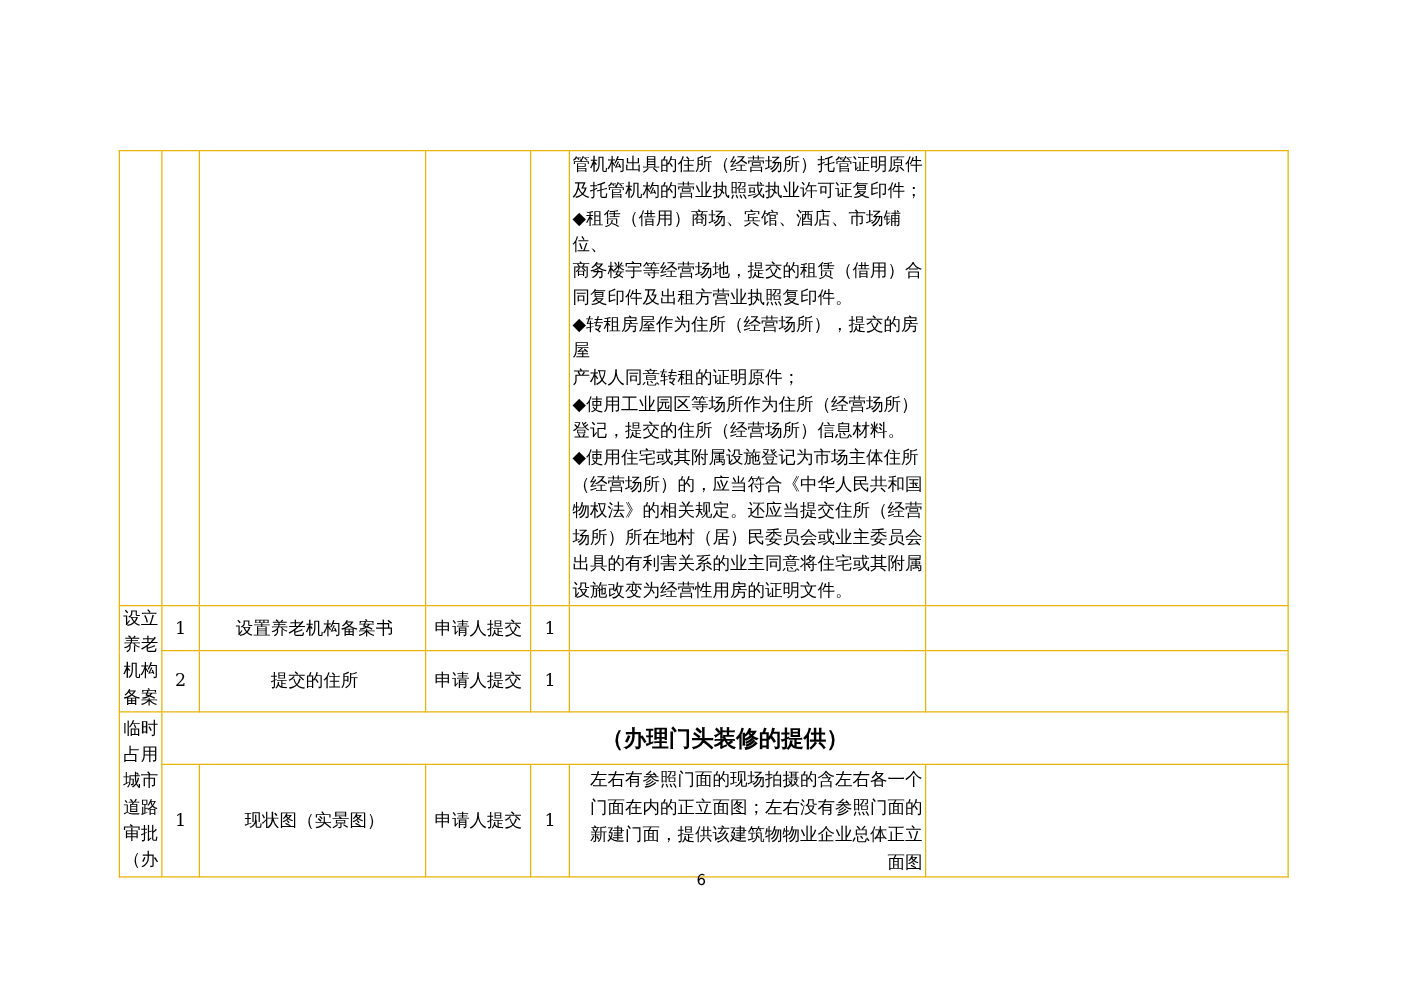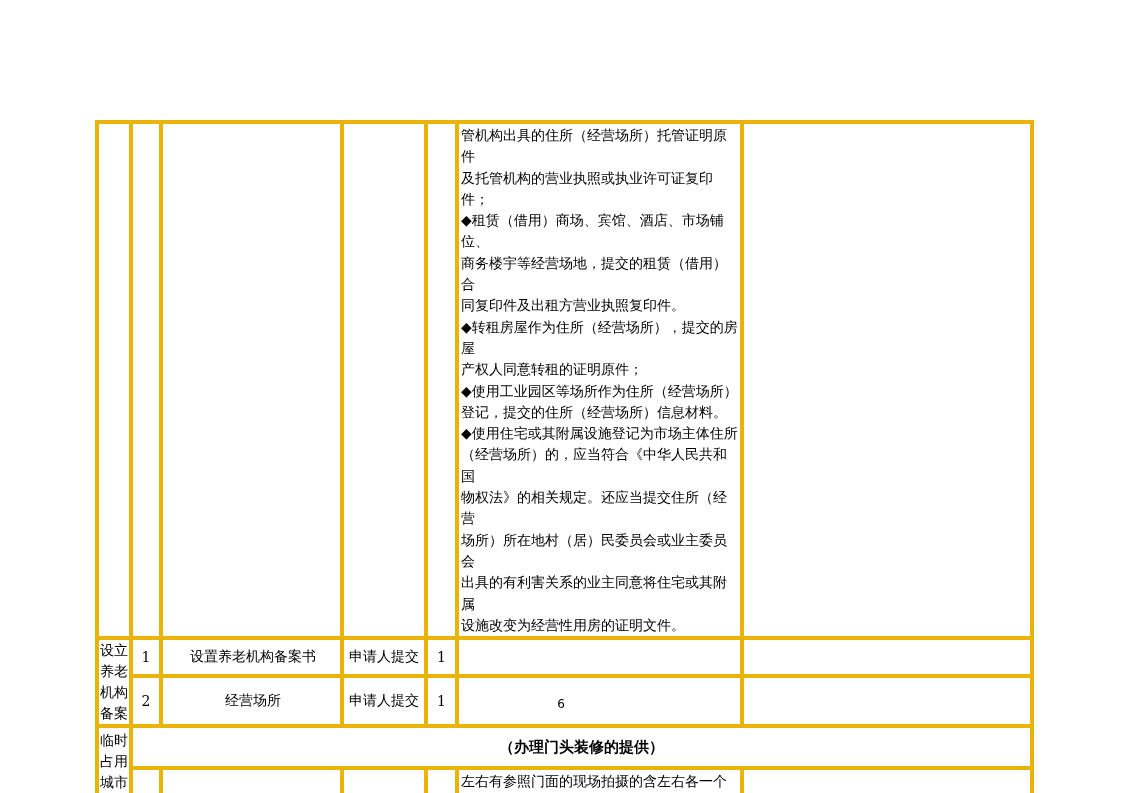--- a/index.html
+++ b/index.html
@@ -12,21 +12,21 @@
     color: #000000;
   }
   .doc-table {
     position: absolute;
     left: 95px; top: 120px;
     width: 935px;
     border-collapse: collapse;
     table-layout: fixed;
   }
   .doc-table td {
-    border: 4px solid #eab308;
+    border: 1px solid #eab308;
     font-size: 14px;
     padding: 0;
     overflow: hidden;
     vertical-align: middle;
   }
   tr.r1 { height: 318px; }
   tr.r2 { height: 36px; }
   tr.r3 { height: 48px; }
   tr.r4 { height: 42px; margin-left: 20px; }
   tr.r5 { height: 90px; }
@@ -40,25 +40,25 @@
   td.name { text-align: center; padding-left: 3px; }
   td.sub { text-align: center; }
   td.cnt { text-align: center; }
   td.detail {
     text-align: left;
     line-height: 21.3px;
     white-space: pre-line;
     padding: 0 2px;
   }
   td.detail-top { vertical-align: top; padding-top: 1px; }
-  td.detail-mid { line-height: 22px; }
+  td.detail-mid { line-height: 22px; text-align: right; }
   td.span-header {
     text-align: center;
     font-weight: bold;
-    font-size: 15px;
+    font-size: 18px;
   }
   .page-number {
     position: absolute;
     left: 0; right: 0;
     top: 697px;
     text-align: center;
     font-size: 12px;
     font-family: "DejaVu Sans", "Liberation Sans", sans-serif;
   }
 </style>
@@ -108,21 +108,21 @@
 备案</td>
     <td class="num">1</td>
     <td class="name">设置养老机构备案书</td>
     <td class="sub">申请人提交</td>
     <td class="cnt">1</td>
     <td class="detail"></td>
     <td></td>
   </tr>
   <tr class="r3">
     <td class="num">2</td>
-    <td class="name">经营场所</td>
+    <td class="name">提交的住所</td>
     <td class="sub">申请人提交</td>
     <td class="cnt">1</td>
     <td class="detail"></td>
     <td></td>
   </tr>
 
   <tr class="r4">
     <td class="cat" rowspan="2">临时
 占用
 城市

